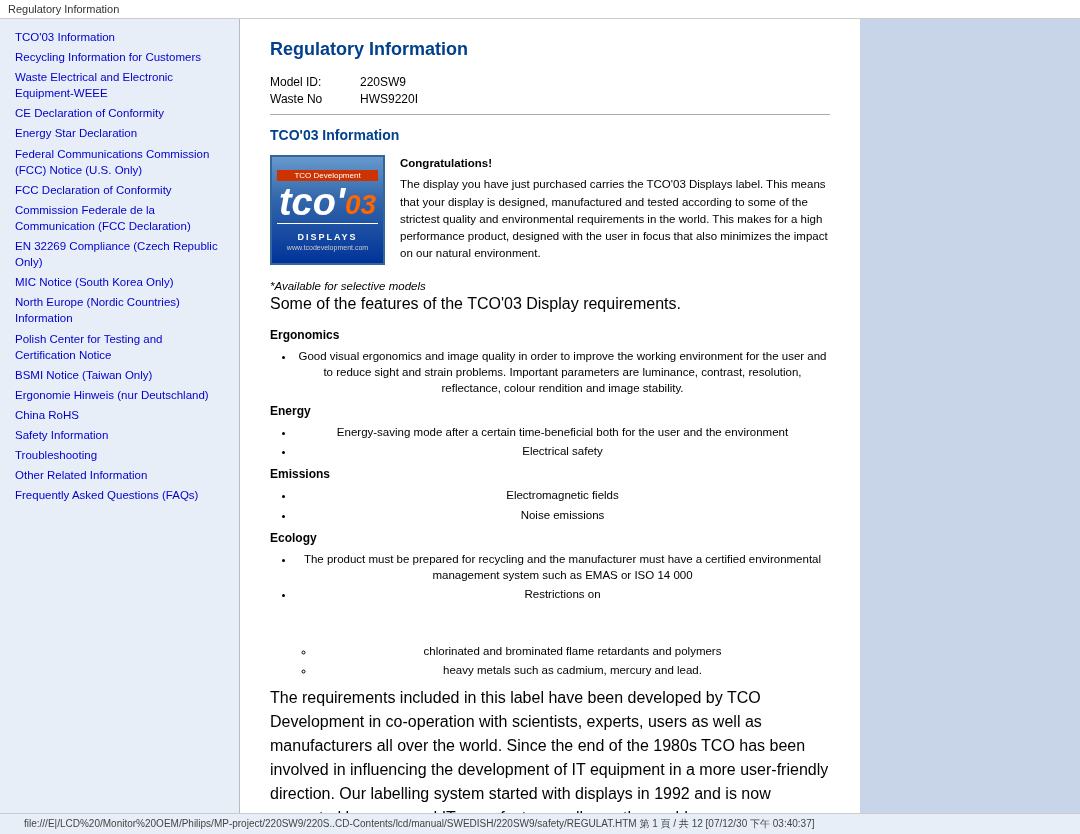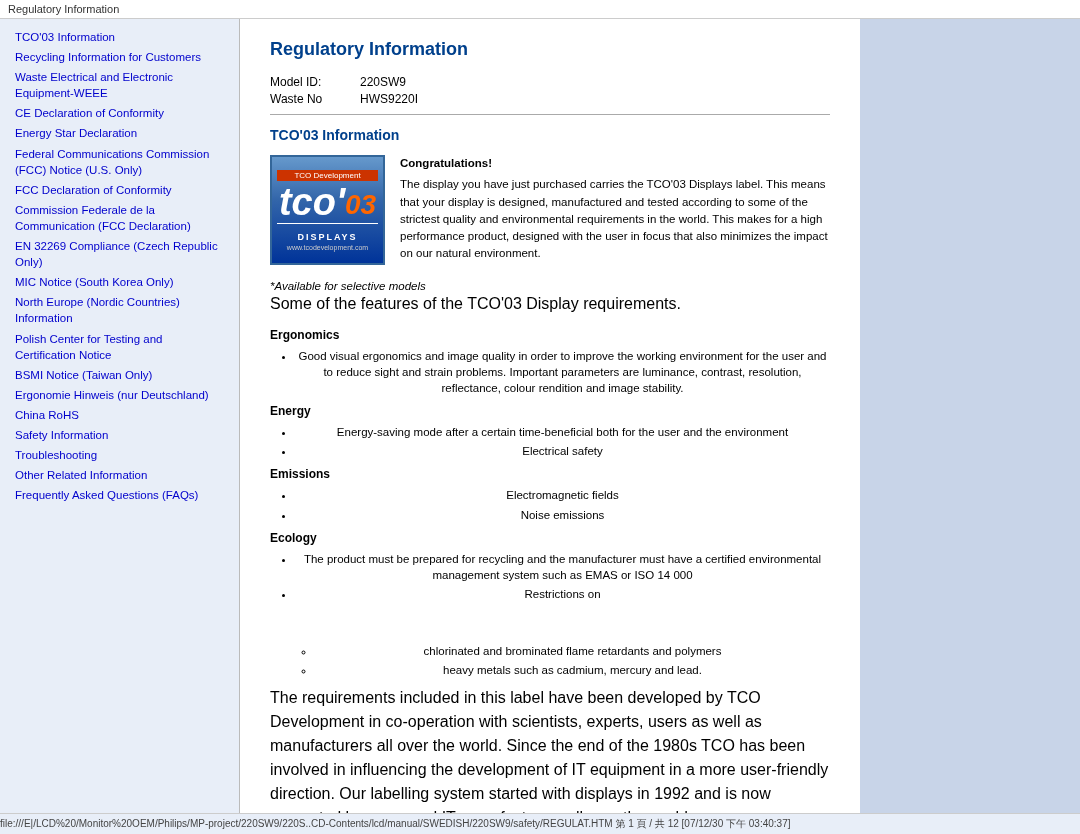--- a/index.html
+++ b/index.html
@@ -141,21 +141,21 @@
     .tco-text-bold { font-weight: bold; margin-bottom: 4px; }
     .italic-note { font-style: italic; font-size: 11.5px; }
     .section-content { font-size: 16px; line-height: 1.5; margin-bottom: 12px; }
     .sub-section-title { font-weight: bold; font-size: 12px; margin-bottom: 6px; margin-top: 8px; }
     .bullet-list { list-style: disc; margin-left: 25px; margin-bottom: 8px; }
     .bullet-list li { margin-bottom: 3px; font-size: 11.5px; line-height: 1.4; text-align: center; }
     .sub-bullet-list { list-style: circle; margin-left: 20px; margin-top: 41px; }
     .footer-bar {
       background: #e8eef8;
       border-top: 1px solid #ccc;
-      padding: 3px 0;
+      padding: 3px 24px;
       font-size: 10px;
       color: #444;
       position: fixed;
       bottom: 0;
       width: 1080px;
     }
     .for-more-section {
       text-align: right;
       margin-top: 15px;
       font-size: 11.5px;

